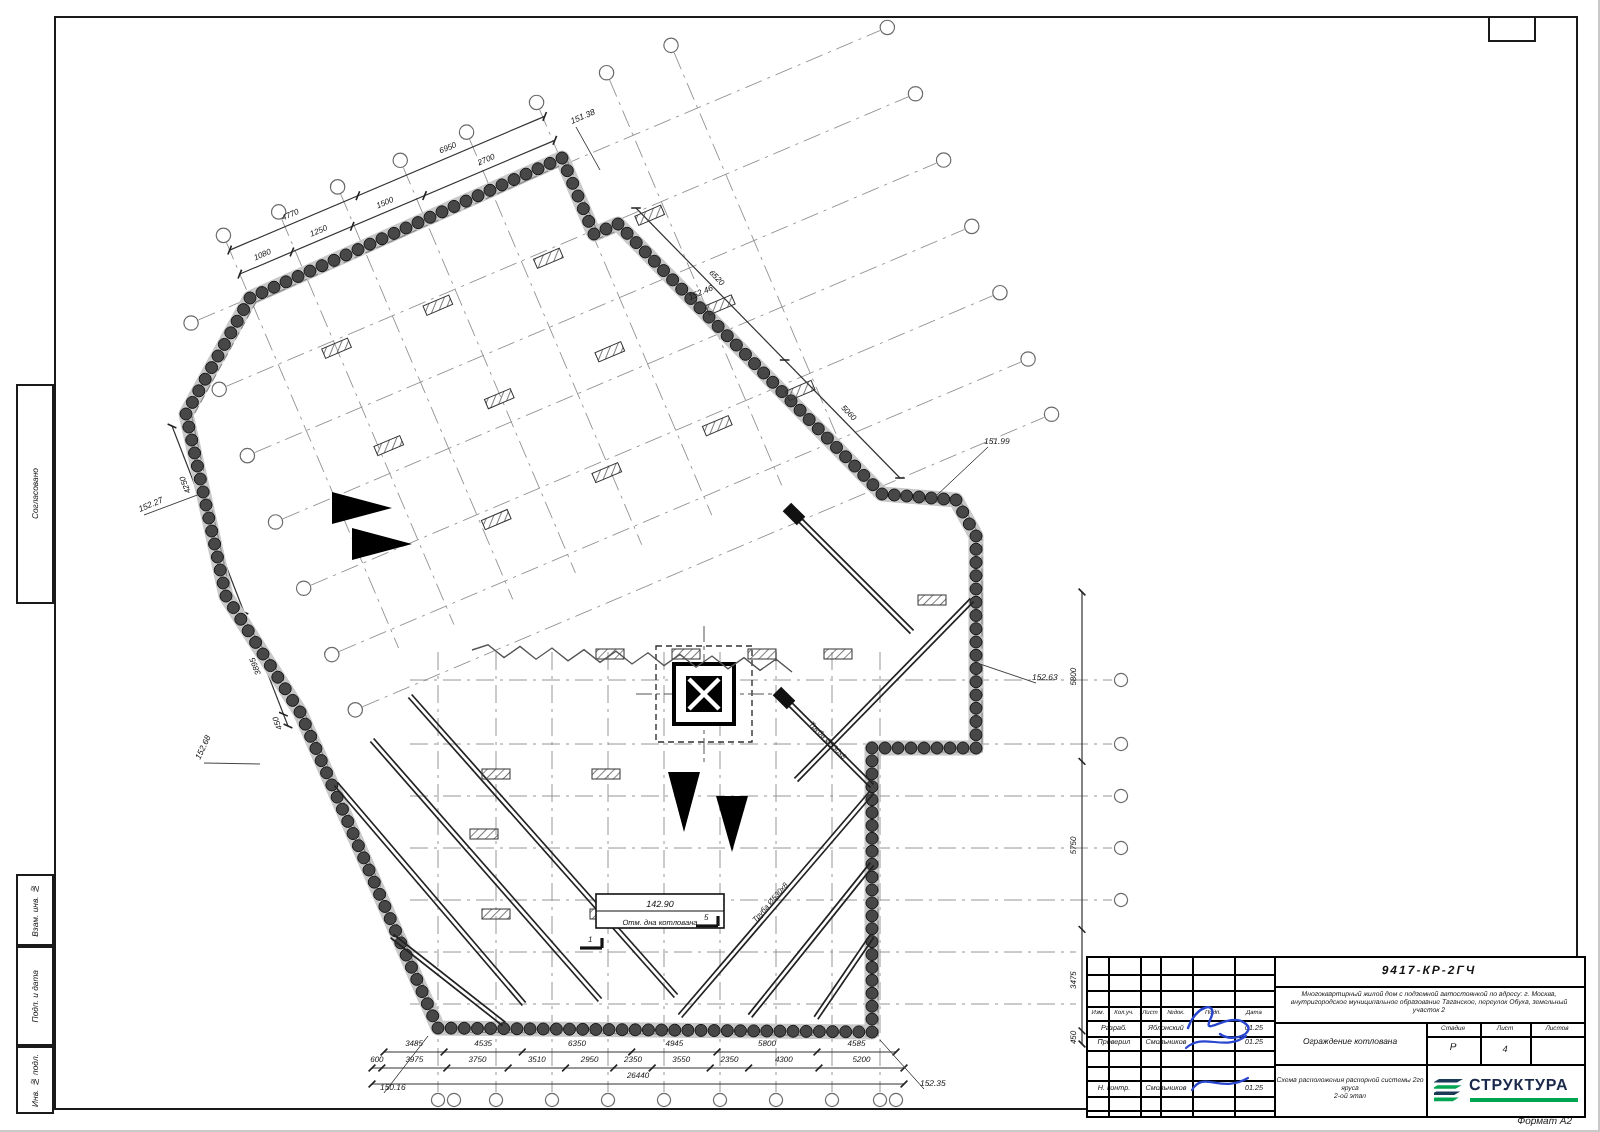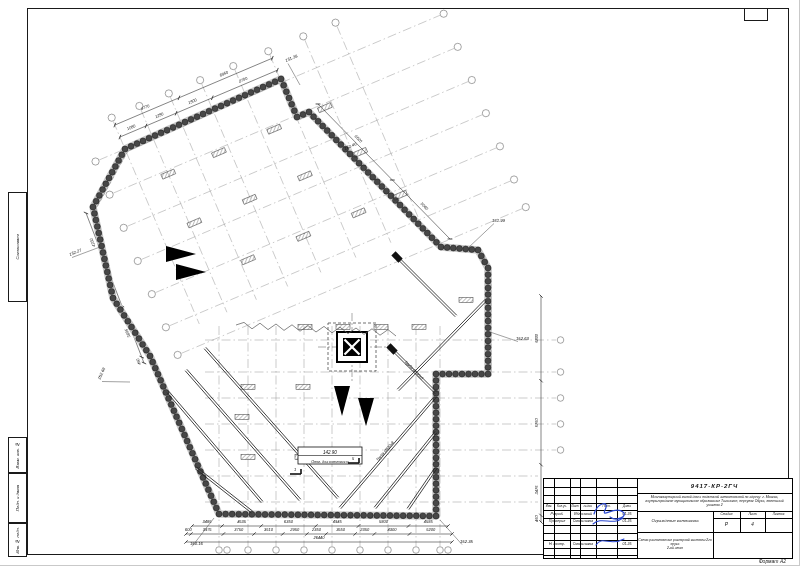--- a/index.html
+++ b/index.html
@@ -538,20 +538,34 @@
     <div class="tbc" style="left:94px;top:53px;width:74px;height:26px;font-size:3.4px;flex-direction:column;">
       <span>Схема расположения распорной системы 2го яруса</span>
       <span>2-ой этап</span>
     </div>
     <div class="tbc" style="left:169px;top:32px;width:27px;height:7px;font-size:3.2px;">Стадия</div>
     <div class="tbc" style="left:196px;top:32px;width:25px;height:7px;font-size:3.2px;">Лист</div>
     <div class="tbc" style="left:221px;top:32px;width:27px;height:7px;font-size:3.2px;">Листов</div>
     <div class="tbc" style="left:169px;top:39px;width:27px;height:14px;font-size:5px;">Р</div>
     <div class="tbc" style="left:196px;top:39px;width:25px;height:14px;font-size:4.6px;">4</div>
     <div class="tbc" style="left:221px;top:39px;width:27px;height:14px;font-size:4.6px;"></div>
+    <div class="tbc" style="left:169px;top:53px;width:79px;height:26px;">
+      <div class="logo-wrap">
+        <svg width="15" height="13" viewBox="0 0 15 13">
+          <path d="M2.5,0.5 h12 l-3,1.8 h-12 z" fill="#1b3a57"></path>
+          <path d="M1.8,3.6 h12 l-3,1.8 h-12 z" fill="#00a551"></path>
+          <path d="M1.1,6.7 h12 l-3,1.8 h-12 z" fill="#1b3a57"></path>
+          <path d="M0.4,9.8 h12 l-3,1.8 h-12 z" fill="#00a551"></path>
+        </svg>
+        <div class="logo-col">
+          <span class="logo-text">СТРУКТУРА</span>
+          <div class="logo-tag"></div>
+        </div>
+      </div>
+    </div>
   <div class="tbl-h" style="top: 8px; left: 0px; width: 93px;"></div>
       <div class="tbl-h" style="top: 16px; left: 0px; width: 93px;"></div>
       <div class="tbl-h" style="top: 24px; left: 0px; width: 93px;"></div>
       <div class="tbl-h" style="top: 31px; left: 0px; width: 93px;"></div>
       <div class="tbl-h" style="top: 38.5px; left: 0px; width: 93px;"></div>
       <div class="tbl-h" style="top: 46px; left: 0px; width: 93px;"></div>
       <div class="tbl-h" style="top: 53.5px; left: 0px; width: 93px;"></div>
       <div class="tbl-h" style="top: 61px; left: 0px; width: 93px;"></div>
       <div class="tbl-h" style="top: 68.5px; left: 0px; width: 93px;"></div>
       <div class="tbl-h" style="top: 76px; left: 0px; width: 93px;"></div>

